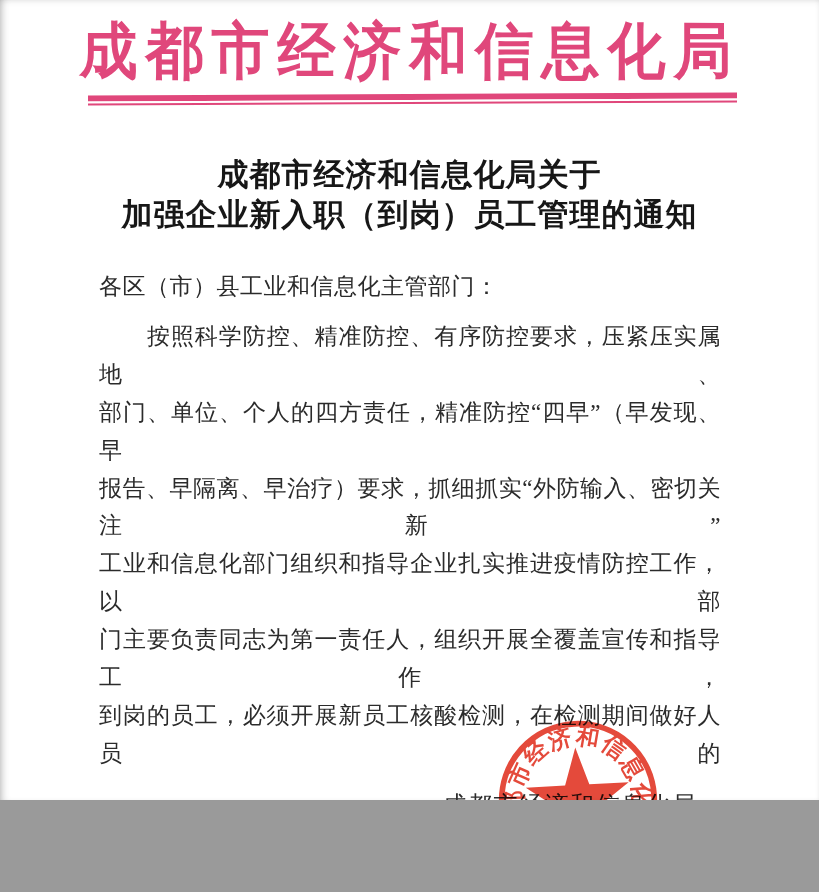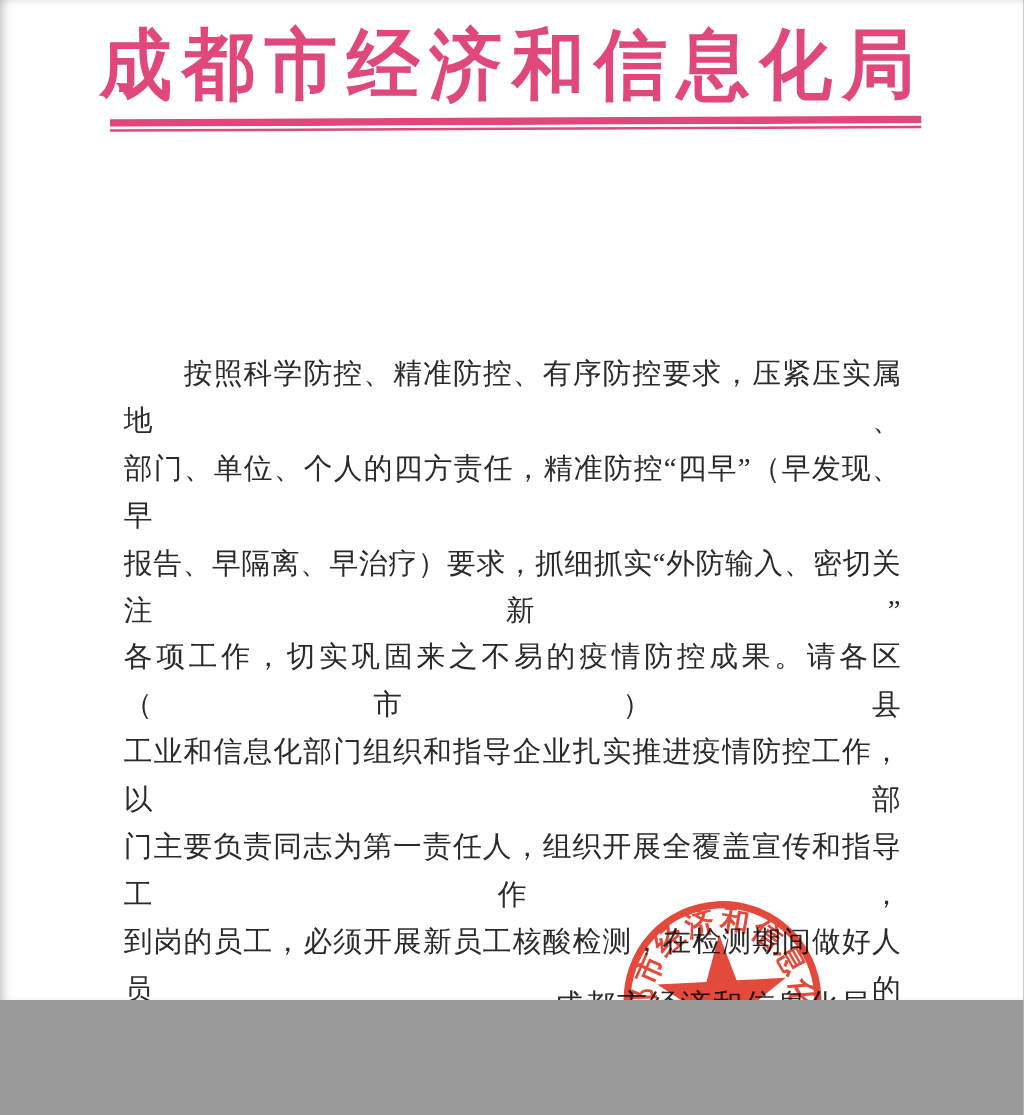--- a/index.html
+++ b/index.html
@@ -142,26 +142,30 @@
 <div class="page">
 
   <div class="letterhead-title">成都市经济和信息化局</div>
 
   <div class="letterhead-rule">
     <div class="rule-thick"></div>
     <div class="rule-gap"></div>
     <div class="rule-thin"></div>
   </div>
 
+  <h1 class="doc-title">
+    <span>成都市经济和信息化局关于</span><br>
+    <span>加强企业新入职（到岗）员工管理的通知</span>
+  </h1>
 
   <div class="doc-body">
+    <div class="line">各区（市）县工业和信息化主管部门：</div>
     <div class="line justify indent">按照科学防控、精准防控、有序防控要求，压紧压实属地、</div>
     <div class="line justify">部门、单位、个人的四方责任，精准防控“四早”（早发现、早</div>
     <div class="line justify">报告、早隔离、早治疗）要求，抓细抓实“外防输入、密切关注新”</div>
-    <div class="line justify">各项工作，切实巩固来之不易的疫情防控成果。请各区（市）县</div>
     <div class="line justify">工业和信息化部门组织和指导企业扎实推进疫情防控工作，以部</div>
     <div class="line justify">门主要负责同志为第一责任人，组织开展全覆盖宣传和指导工作，</div>
     <div class="line justify">到岗的员工，必须开展新员工核酸检测，在检测期间做好人员的</div>
 
   </div>
 
   <div class="sign-block">
     <div class="sign-agency">成都市经济和信息化局</div>
     <div class="sign-date">2021 年 8 月 9 日</div>
   </div>

